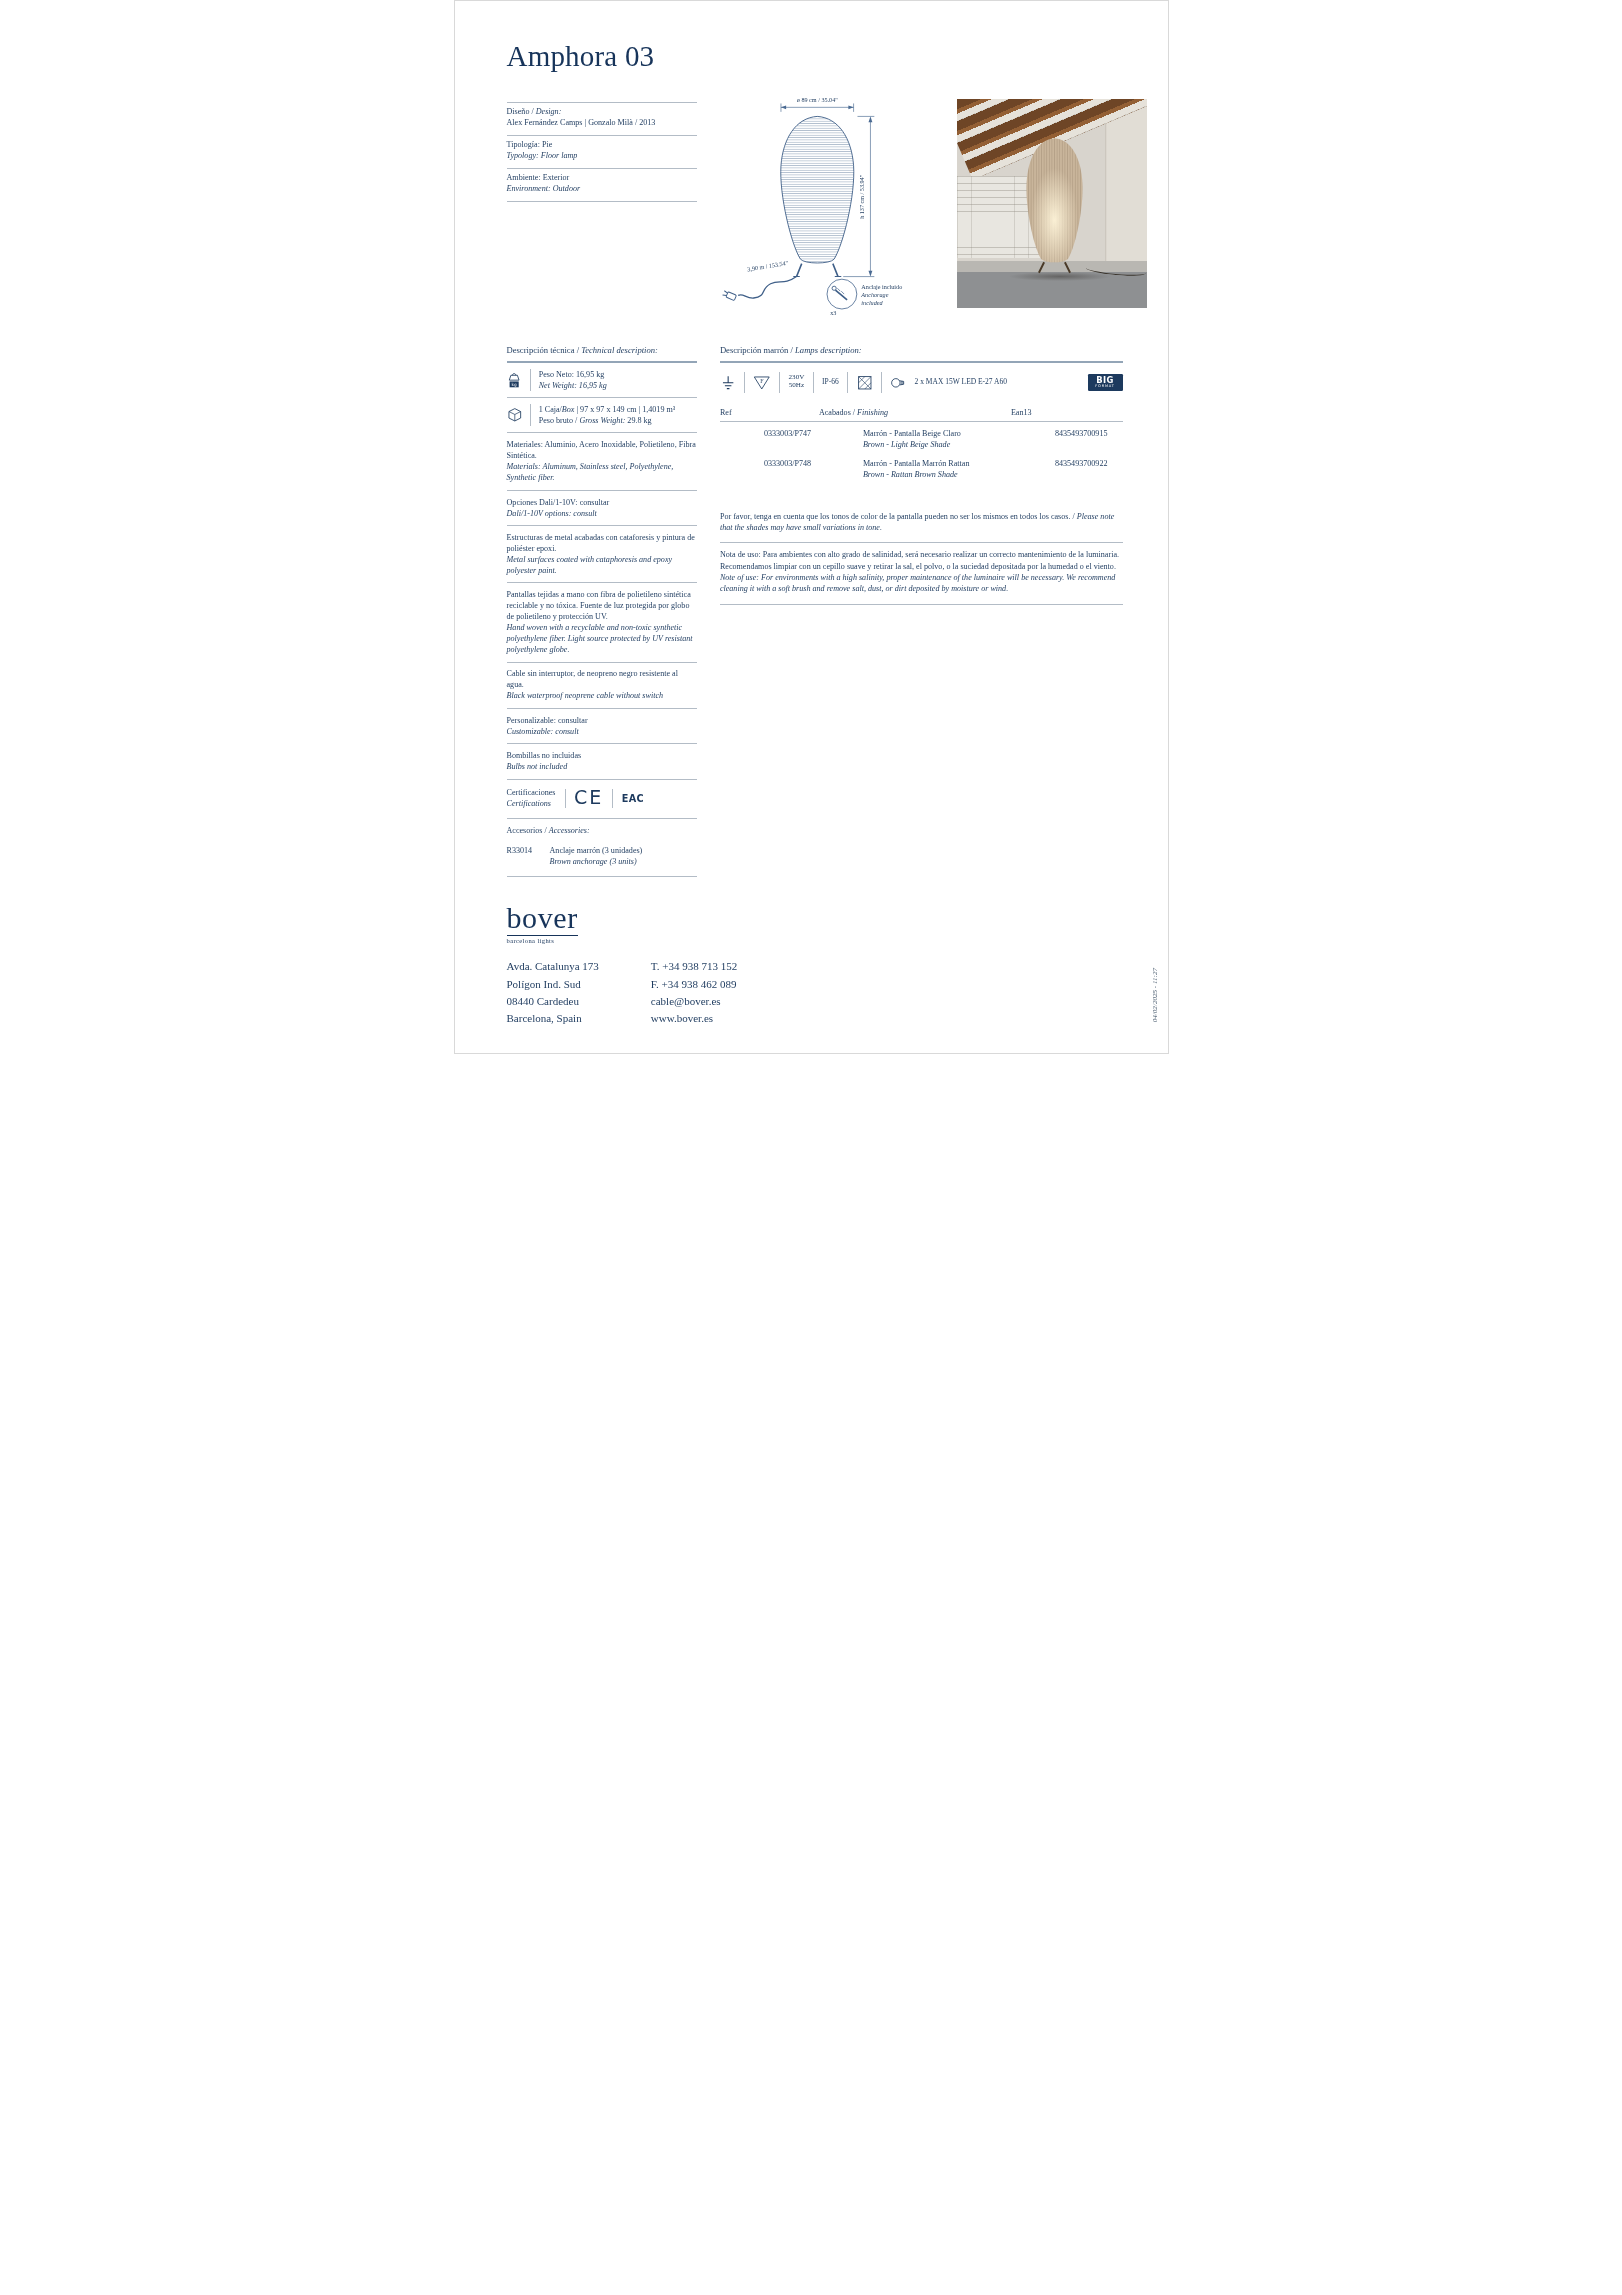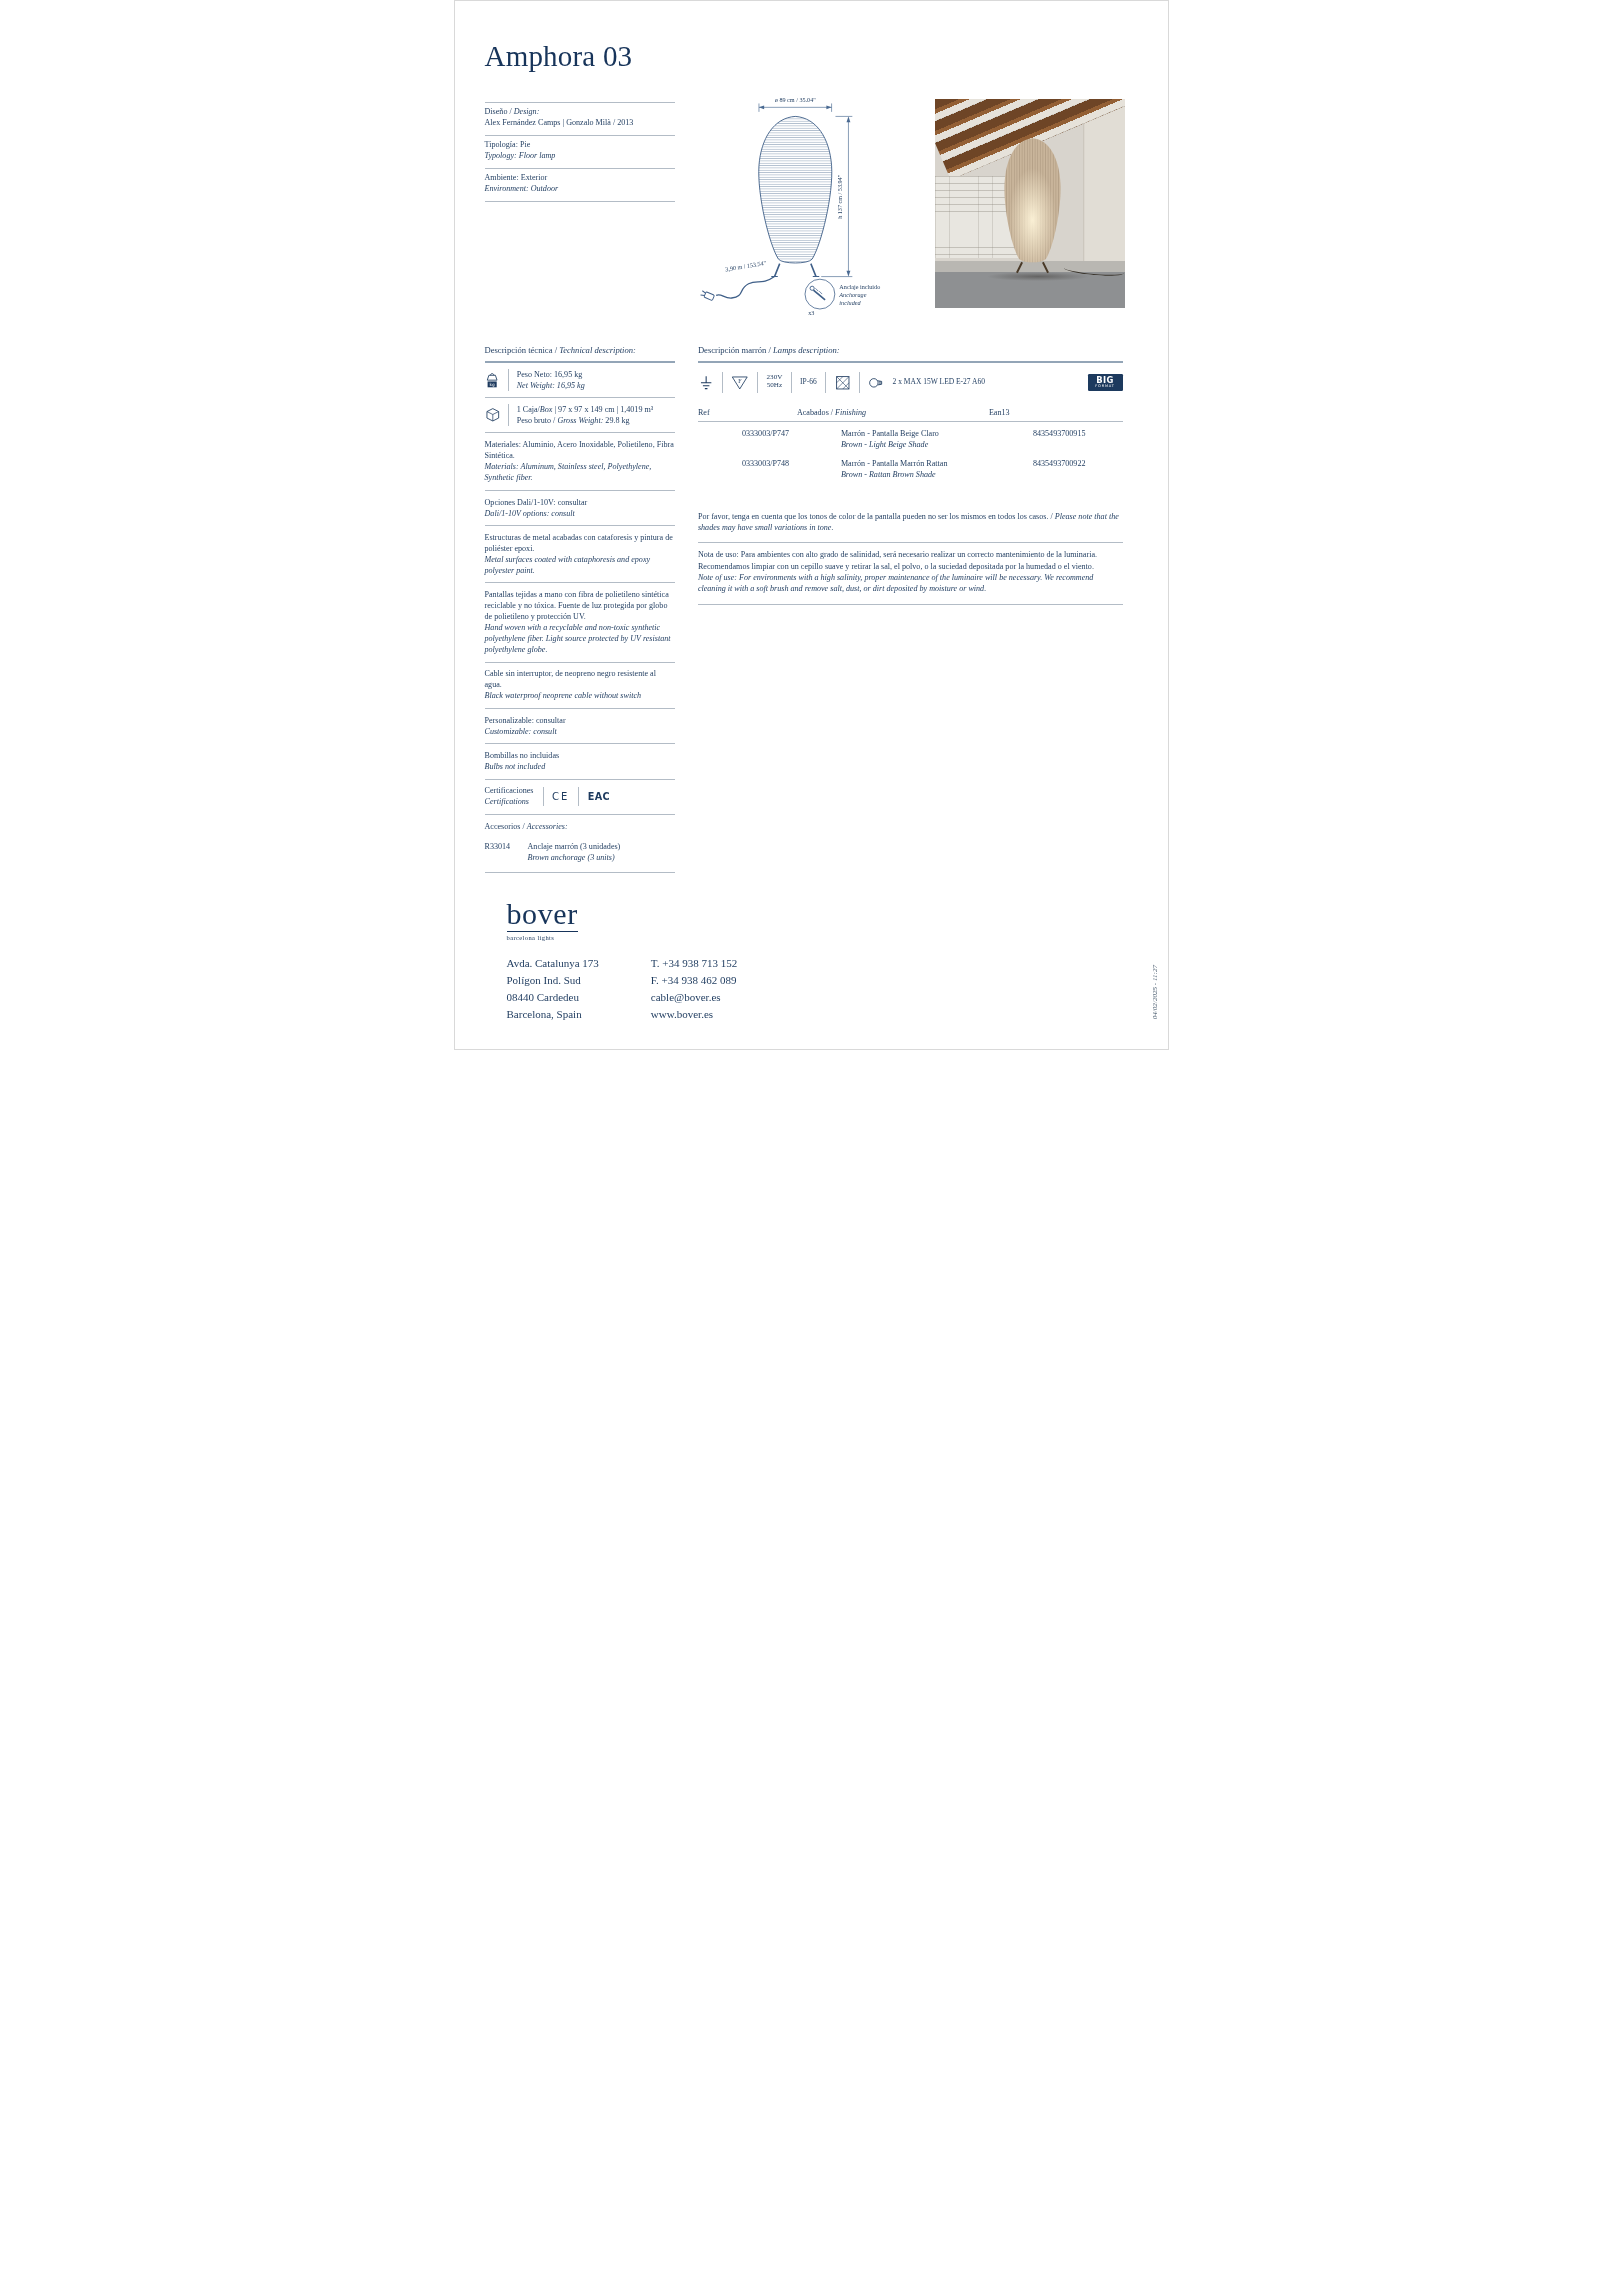--- a/index.html
+++ b/index.html
@@ -10,21 +10,21 @@
     -webkit-font-smoothing:antialiased;
   }
   .page{
     position:relative;
     width:715px; min-height:1011px;
     margin:0 auto;
     background:#ffffff;
     border:0.6px solid #d9d9d9;
     display:flex; flex-direction:column;
   }
-  .content{ padding:0 45px 0 30px; }
+  .content{ padding:0 45px 0 52px; }
   .it{ font-style:italic; }
   .block{ display:block; }
 
   .title{
     margin-top:39px; margin-bottom:22px;
     font-size:29px; font-weight:400; letter-spacing:0.2px; color:#17345a;
   }
 
   
   .top-grid{
@@ -89,21 +89,21 @@
     font-size:8.6px; padding-bottom:4.5px;
     border-bottom:2.3px solid #93a5b7;
   }
   .tblock{ border-bottom:0.6px solid #b3bcc6; padding:5.8px 0 6.5px; }
   .iconblock{ display:flex; align-items:center; }
   .ib-icon{ width:23.4px; flex:0 0 23.4px; display:flex; align-items:center; }
   .ib-text{ border-left:0.6px solid #b3bcc6; padding-left:7.8px; min-height:22px;
             display:flex; flex-direction:column; justify-content:center; }
   .certblock{ display:flex; align-items:center; gap:9px; }
   .vdiv{ width:0.6px; height:19.5px; background:#b3bcc6; }
-  .ce{ font-family:"DejaVu Sans",sans-serif; font-size:10px; letter-spacing:1.9px; color:#1d3a5e; }
+  .ce{ font-family:"DejaVu Sans",sans-serif; font-size:19px; letter-spacing:1.9px; color:#1d3a5e; }
   .eac{ font-family:"DejaVu Sans",sans-serif; font-size:9.7px; font-weight:bold; letter-spacing:0.3px; color:#1d3a5e; }
   .acc-head{ padding:6.5px 0 2.6px; }
   .acc-row{ display:flex; padding:6.5px 0 8.4px; border-bottom:0.6px solid #b3bcc6; }
   .acc-ref{ width:43px; flex:0 0 43px; }
 
   
   .ratings{ display:flex; align-items:center; margin-top:9px; }
   .rt{ display:flex; align-items:center; gap:5.2px; padding:1.3px 8.4px;
        border-left:0.6px solid #b3bcc6; min-height:21px; }
   .rt:first-child{ border-left:none; padding-left:1.3px; }

